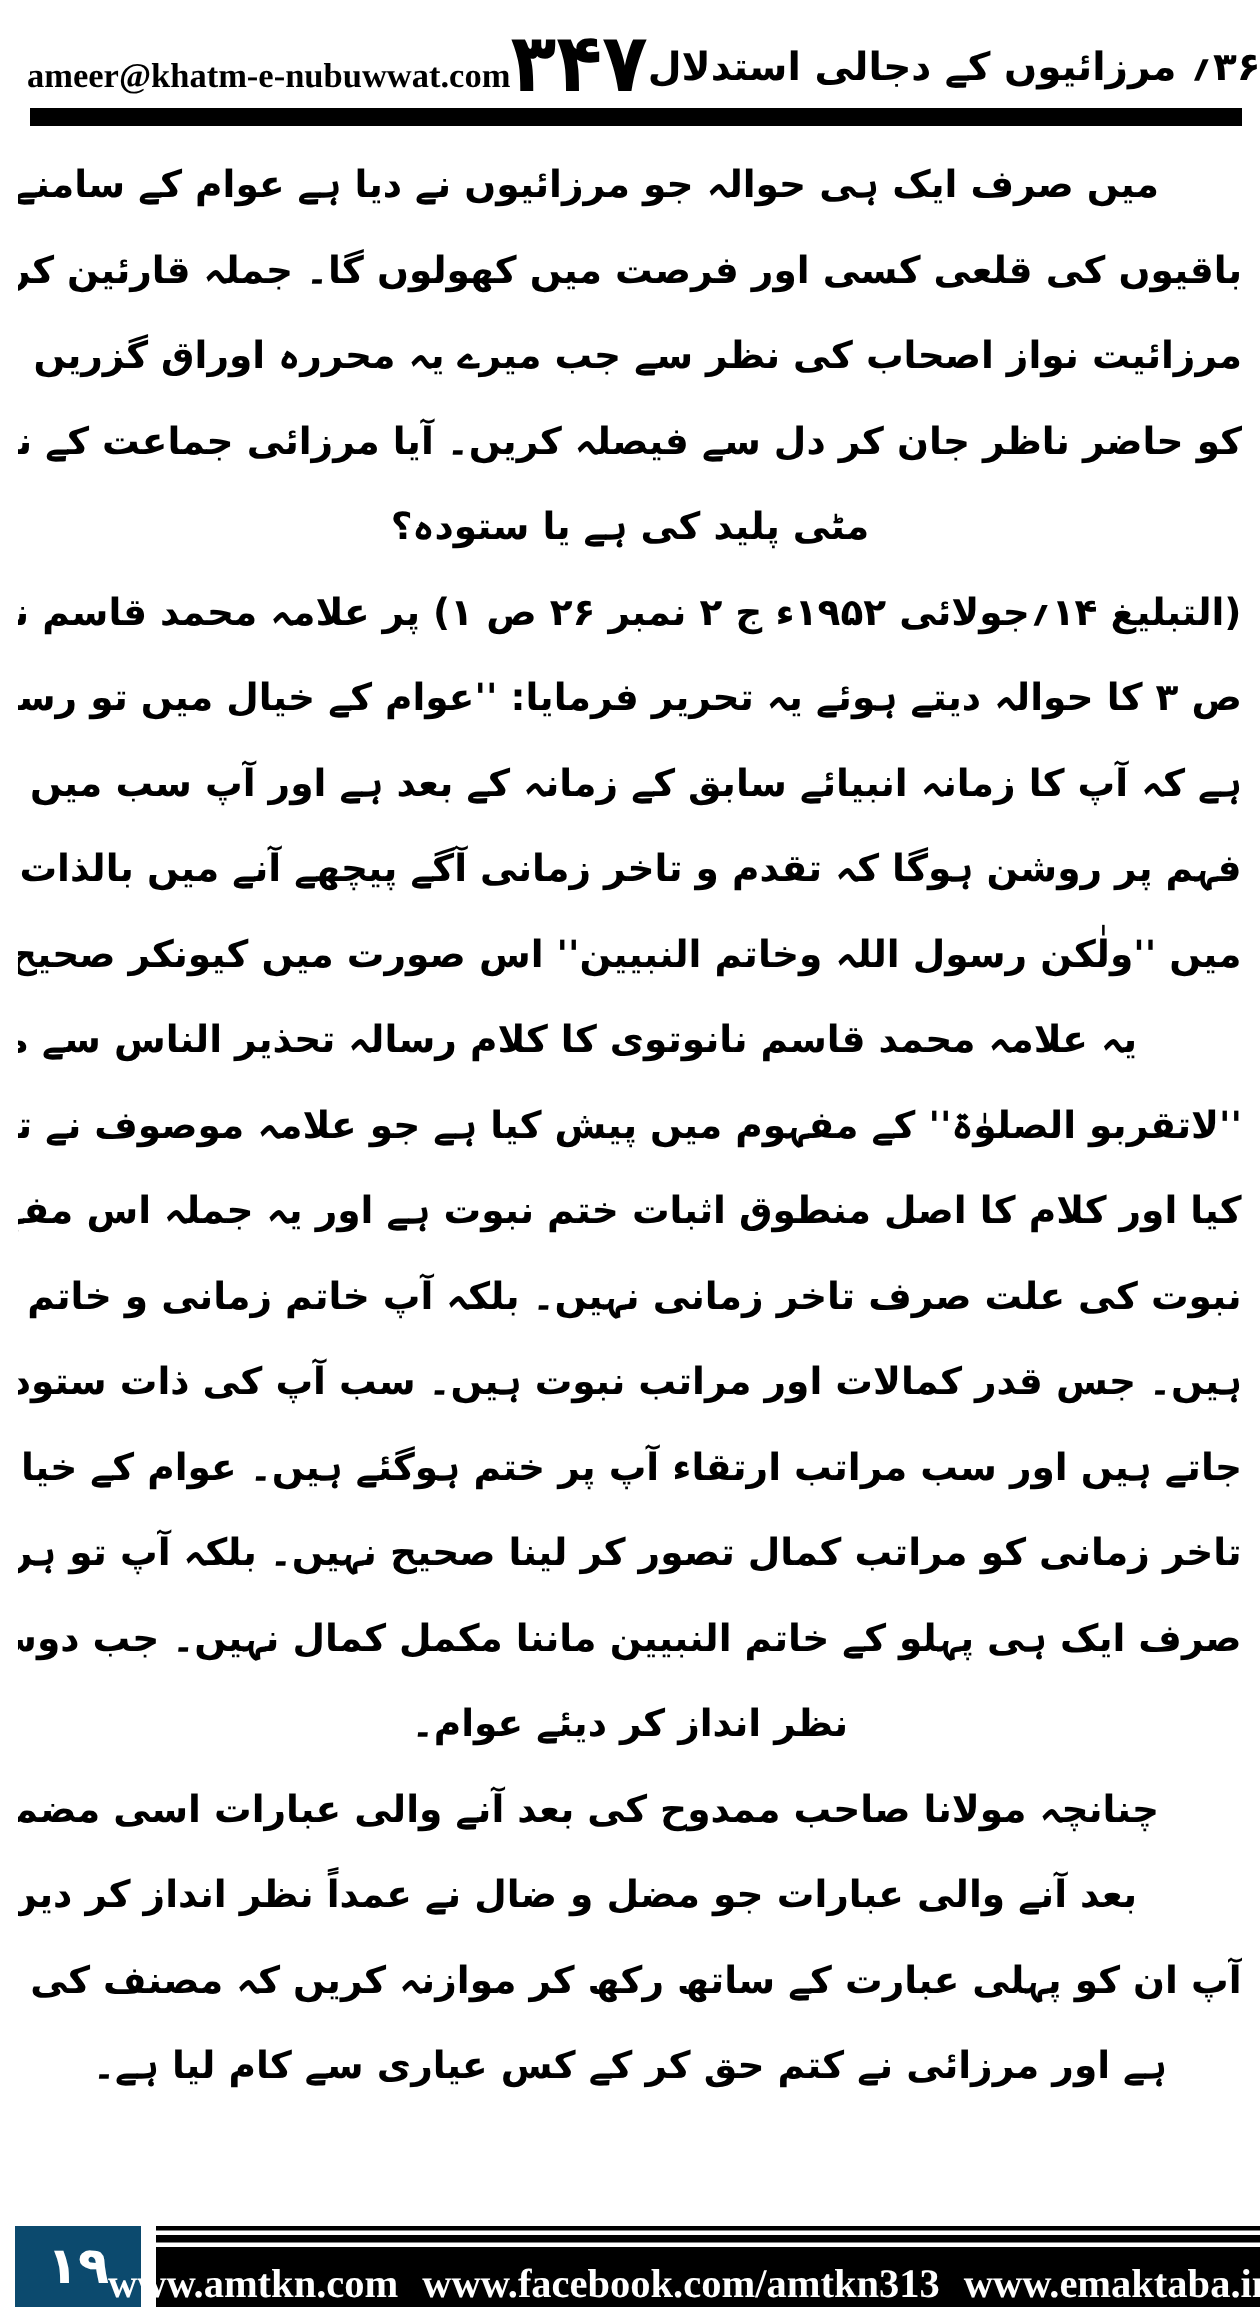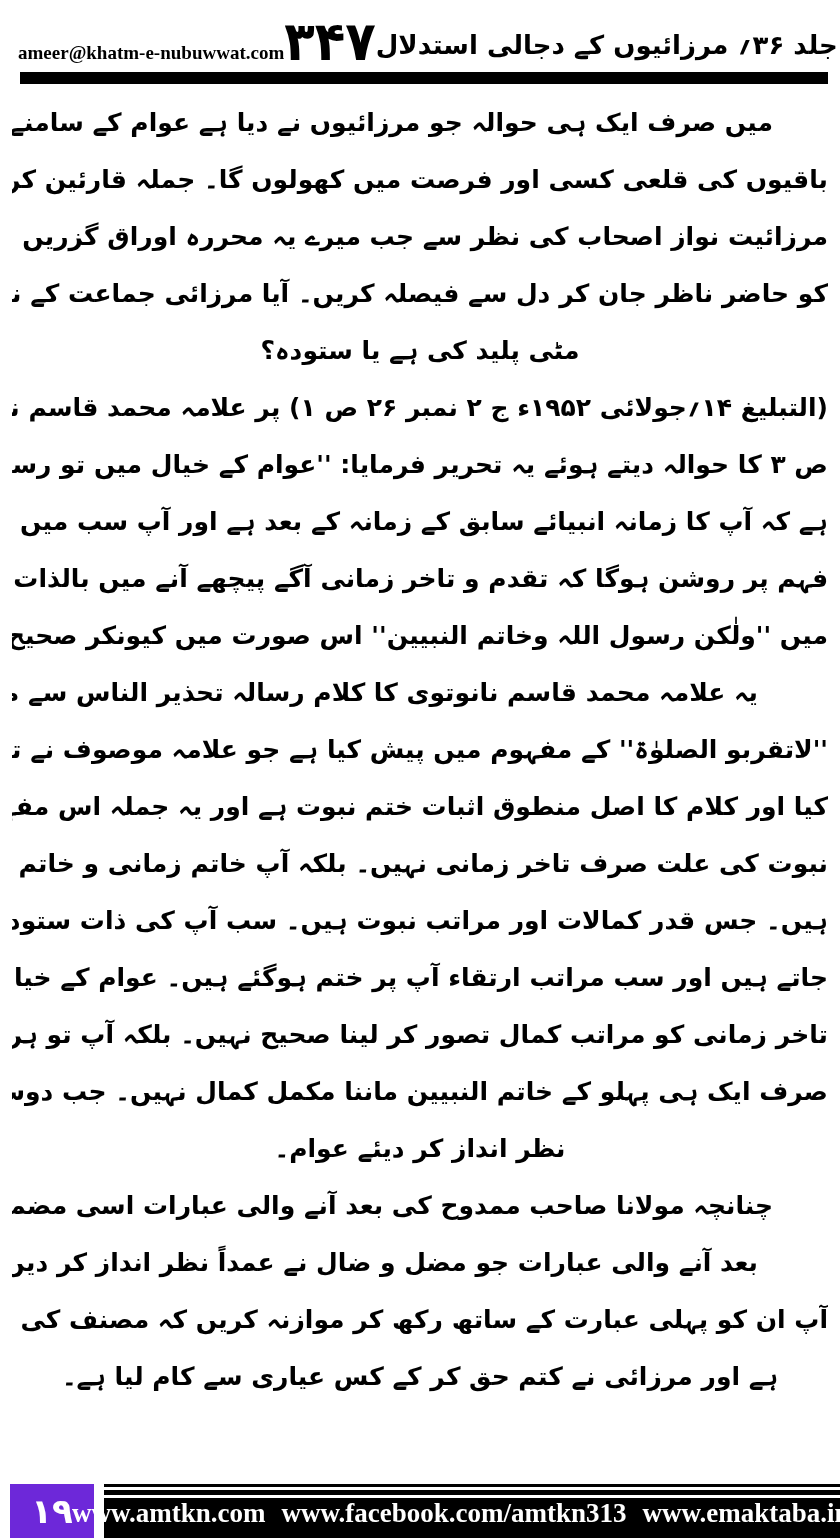--- a/index.html
+++ b/index.html
@@ -15,21 +15,21 @@
   .hdr{
     display:flex;
     align-items:flex-end;
     justify-content:space-between;
     padding:12px 14px 0 18px;
     height:52px;
   }
   .hdr-email{
     font-family:"Liberation Serif",serif;
     font-weight:700;
-    font-size:19px;
+    font-size:23px;
     letter-spacing:0px;
     white-space:nowrap;
     text-align:center;
   }
   .hdr-num{
     font-family:"DejaVu Sans",sans-serif;
     font-weight:700;
     font-size:50px;
     line-height:44px;
     direction:rtl;
@@ -74,41 +74,41 @@
   
   .ftr{
     position:absolute;
     left:0;right:0;bottom:0;
     height:58px;
   }
   .ftr-page{
     position:absolute;
     left:10px;bottom:2px;
     width:84px;height:54px;
-    background:#6d28d9;
+    background:#0c4a6e;
     color:#fff;
     display:flex;align-items:center;justify-content:center;
     font-family:"DejaVu Sans",sans-serif;
     font-weight:700;
     font-size:34px;
     direction:rtl;
     text-align:right;
   }
   .ftr-right{
     position:absolute;
     left:104px;right:0;bottom:2px;
   }
   .ftr-rule-thin{height:3px;background:#000;margin-bottom:3px;}
   .ftr-rule-thick{height:5px;background:#000;margin-bottom:3px;}
   .ftr-bar{
     height:40px;
     background:#000;
     color:#fff;
     display:flex;
-    align-items:flex-start;
+    align-items:flex-end;
     justify-content:center;
     gap:16px;
     font-family:"Liberation Serif",serif;
     font-weight:700;
     font-size:27px;
     white-space:nowrap;
   }
 </style>
 </head>
 <body>

